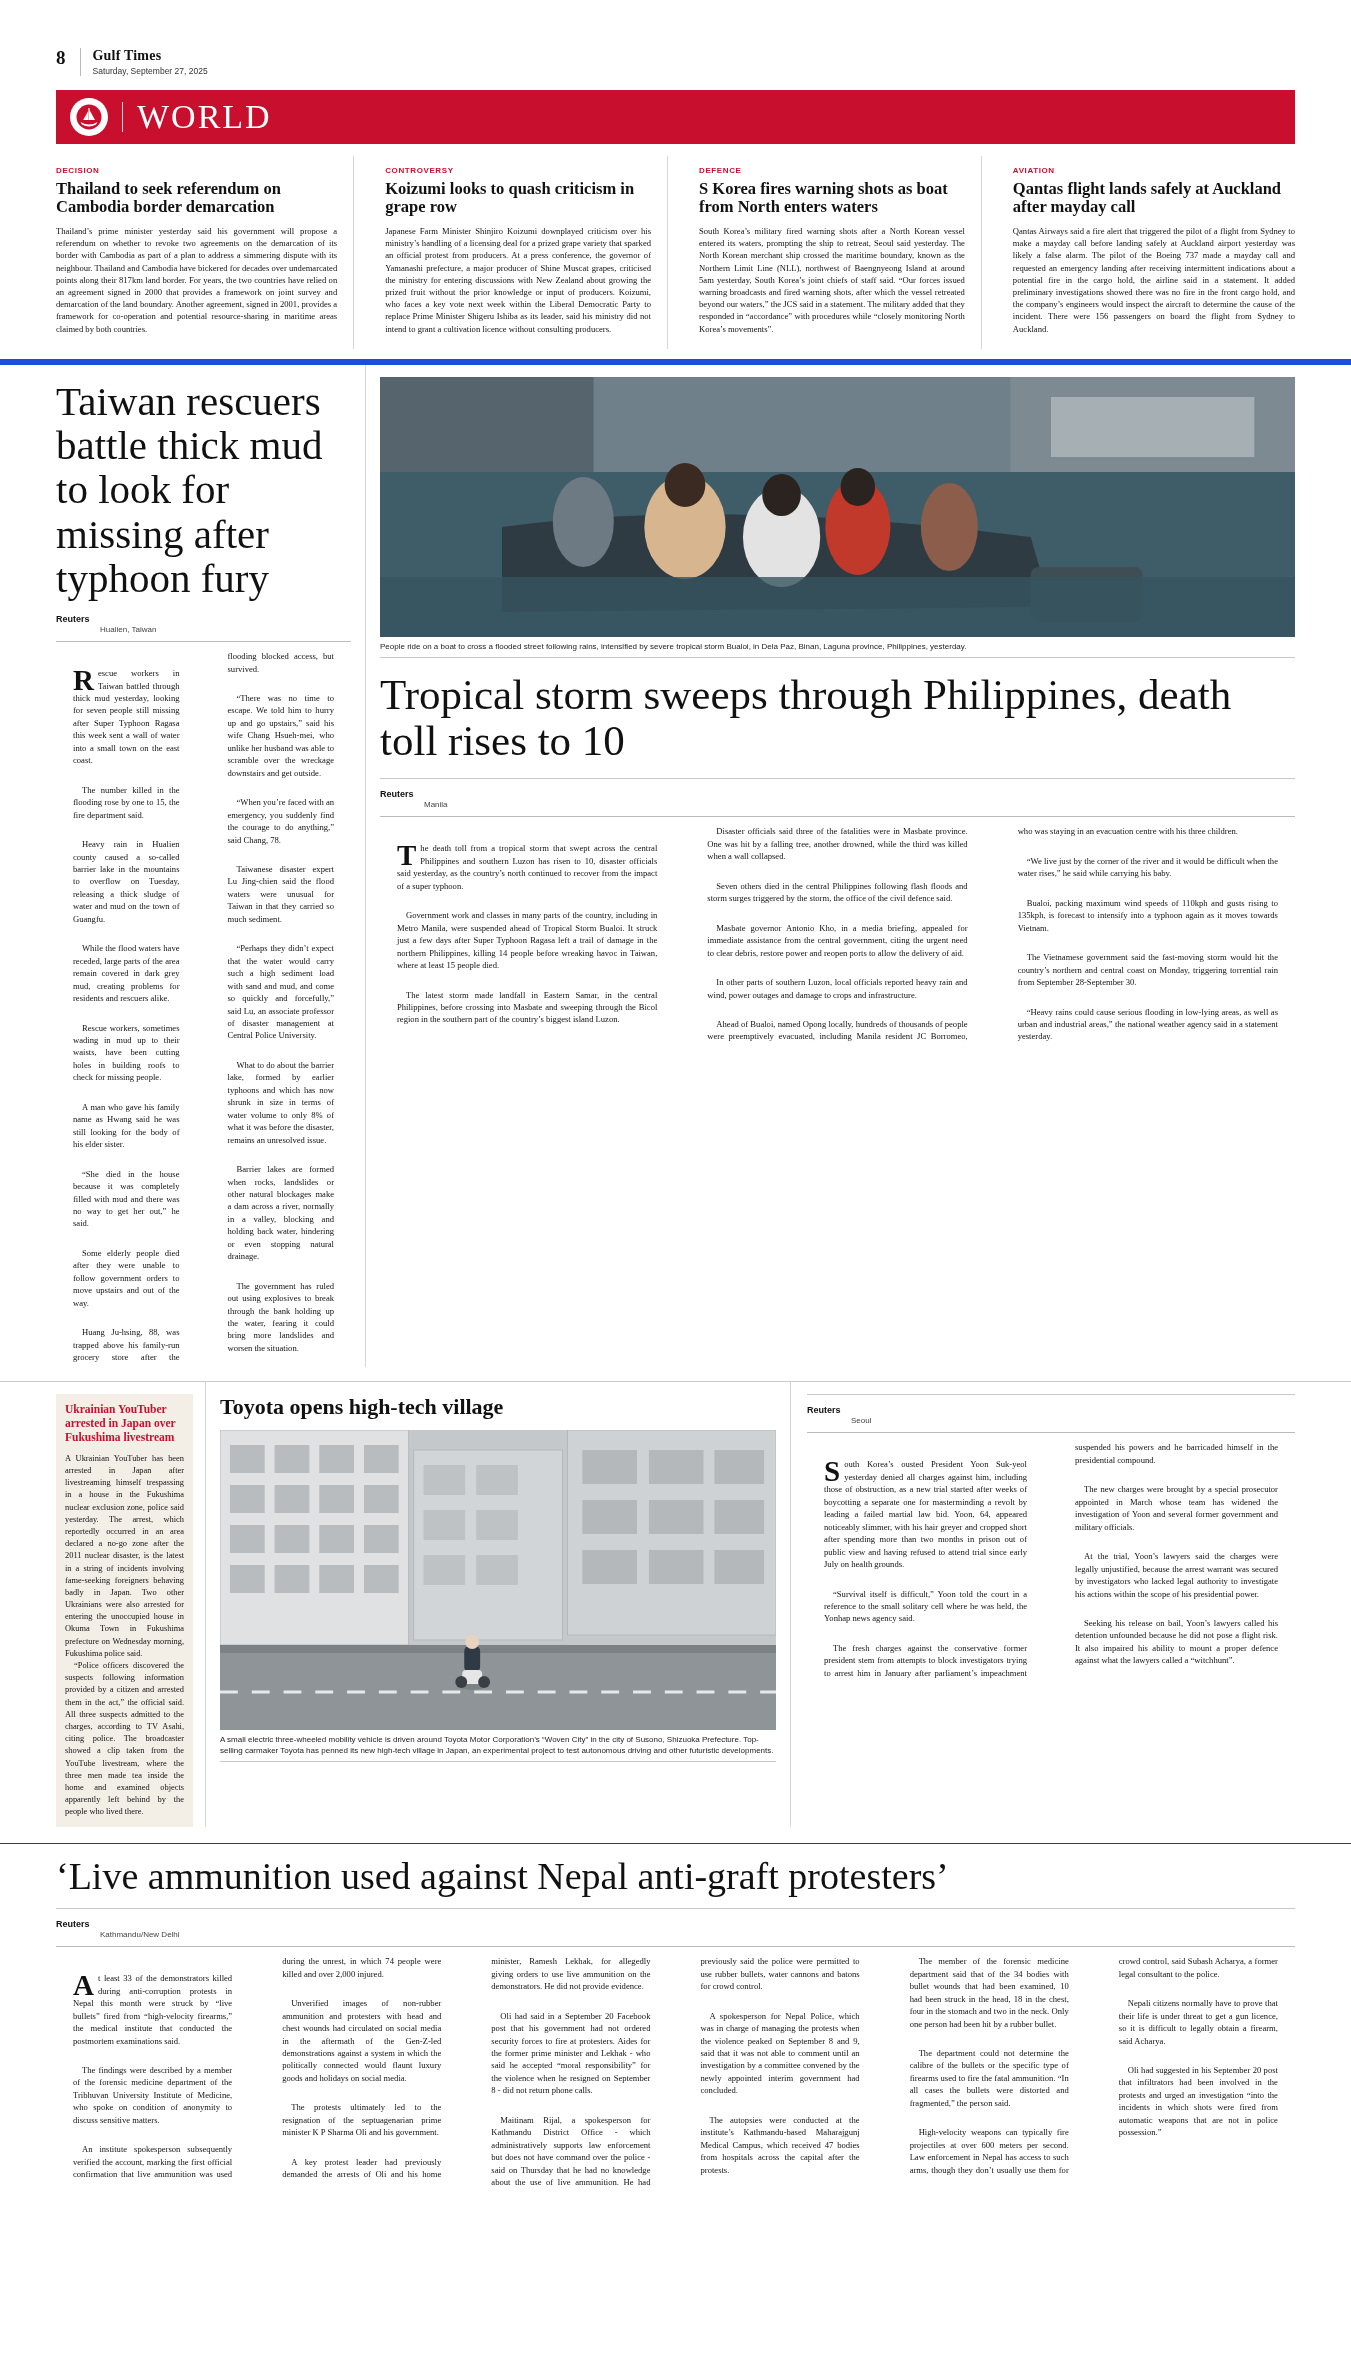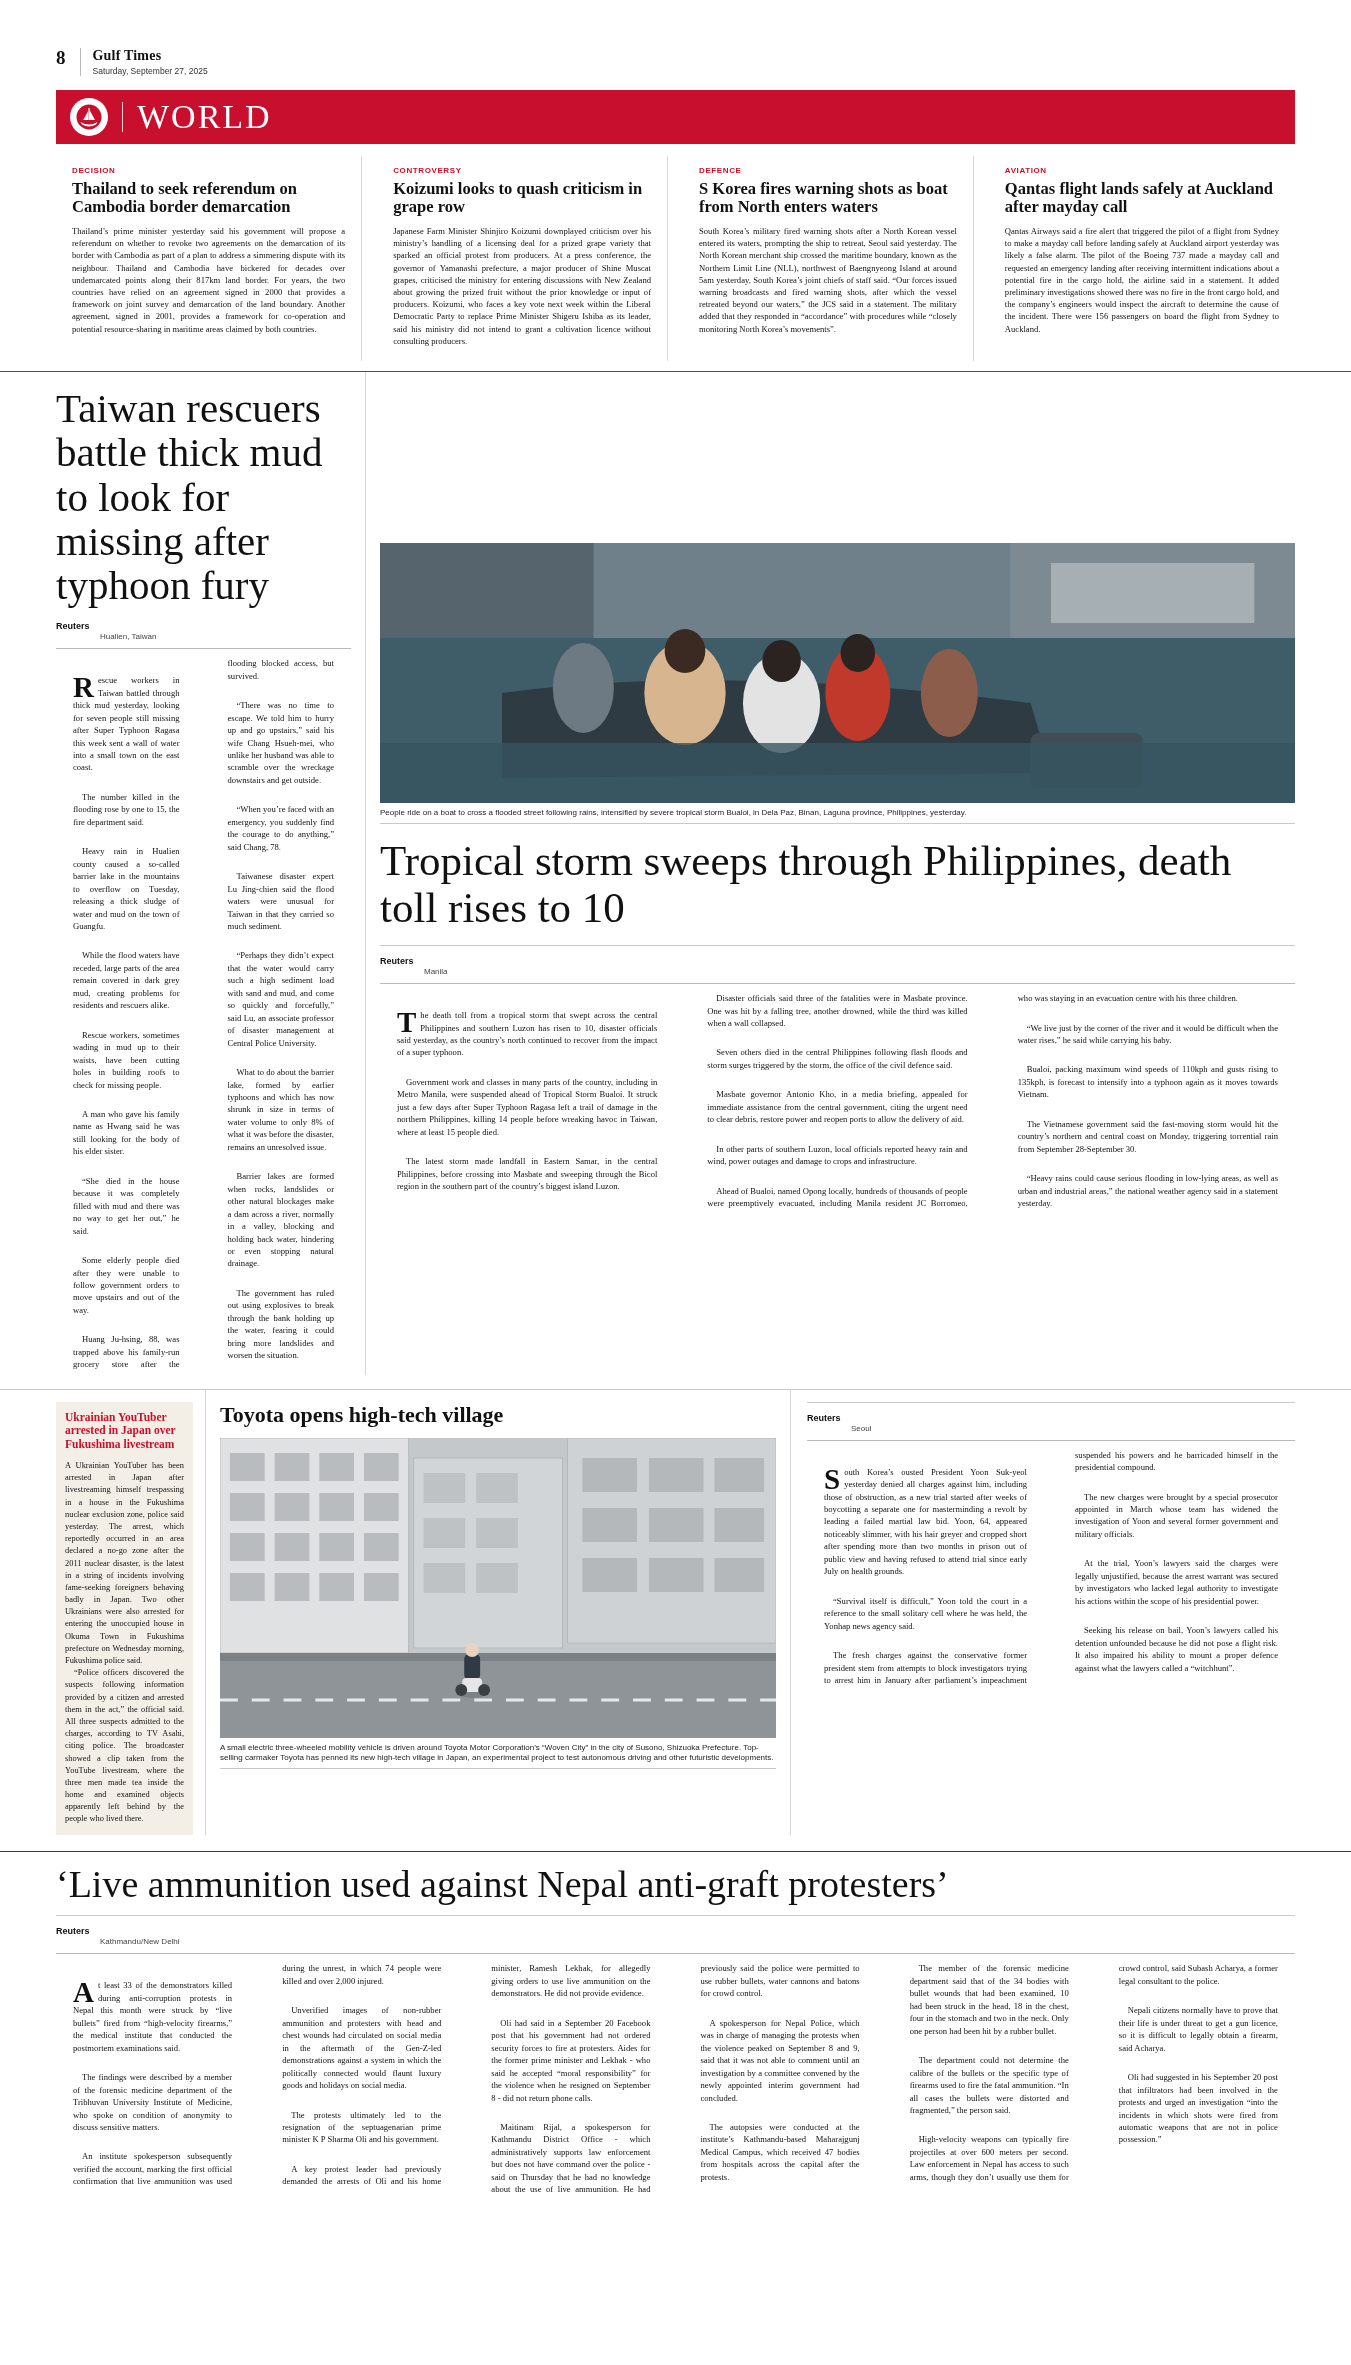--- a/index.html
+++ b/index.html
@@ -14,31 +14,31 @@
   .mast-date{font-family:"Liberation Sans",sans-serif;font-size:8.5px;color:#333;margin-top:2px;}
 
   .redbar{margin:6px 56px 0 56px;background:#c8102e;height:54px;display:flex;align-items:center;padding:0 14px;box-sizing:border-box;}
   .logo-circle{width:38px;height:38px;border-radius:50%;background:#fff;display:flex;align-items:center;justify-content:center;}
   .divider-v{width:1px;height:30px;background:#ffffff;opacity:.8;margin:0 14px;}
   .section-word{color:#fff;font-family:"Liberation Serif",serif;font-size:34px;letter-spacing:2px;font-weight:400;}
 
   .rule{border-top:1px solid #c9c9c9;}
 
   
-  .briefs{display:flex;gap:15px;padding:0 72px;box-sizing:border-box;margin-top:12px;}
+  .briefs{display:flex;gap:15px;padding:0 56px;box-sizing:border-box;margin-top:12px;}
   .brief{width:25%;box-sizing:border-box;padding:10px 16px 14px 0;border-right:1px solid #d6d6d6;}
   .brief:first-child{padding-left:0;}
   .brief:not(:first-child){padding-left:16px;}
   .brief:last-child{border-right:none;padding-right:0;}
   .kicker{color:#c8102e;font-family:"Liberation Sans",sans-serif;font-size:8px;font-weight:bold;letter-spacing:.6px;margin-bottom:5px;}
   .brief h3{font-family:"Liberation Serif",serif;font-size:16.5px;line-height:1.12;margin:0 0 8px 0;font-weight:bold;}
   .brief p{font-family:"Liberation Serif",serif;font-size:8.6px;line-height:1.42;margin:0;text-align:justify;}
 
   
-  .block2{display:flex;padding:0 56px;box-sizing:border-box;margin-top:10px;border-top:1px solid #1d4ed8;align-items:center;}
+  .block2{display:flex;padding:0 56px;box-sizing:border-box;margin-top:10px;border-top:6px solid #1d4ed8;}
   .col-left{width:310px;box-sizing:border-box;padding:14px 14px 0 0;border-right:1px solid #d6d6d6;}
   .col-right{flex:1;box-sizing:border-box;padding:12px 0 0 14px;}
   .bighead{font-family:"Liberation Serif",serif;font-size:41px;line-height:1.08;font-weight:400;margin:0 0 14px 0;}
   .byline{font-family:"Liberation Sans",sans-serif;font-size:9px;font-weight:bold;margin-top:10px;}
   .byline .loc{font-weight:normal;font-size:8px;color:#444;margin-top:1px;padding-left:44px;}
   .byline-rule{border-top:1px solid #bbb;margin:7px 0 8px 0;}
   .twocol{column-count:2;column-gap:14px;}
   .threecol{column-count:3;column-gap:16px;}
   .body p{font-family:"Liberation Serif",serif;font-size:8.6px;line-height:1.45;margin:17px;text-align:justify;text-indent:9px;}
   .body p.first{text-indent:0;}

